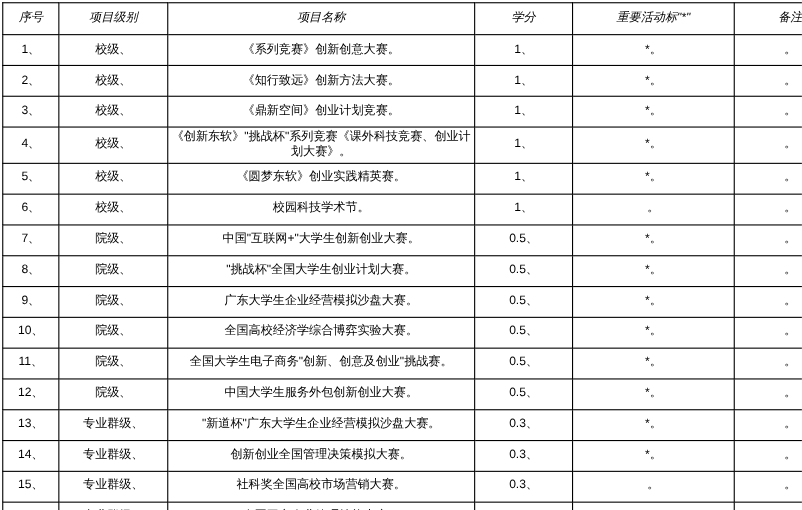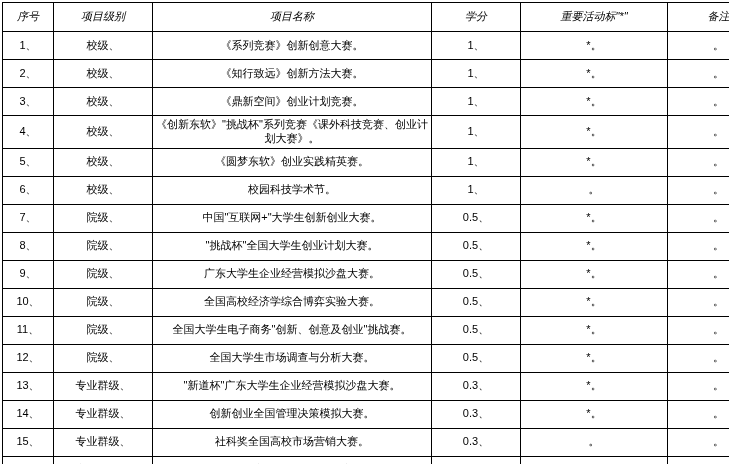--- a/index.html
+++ b/index.html
@@ -182,21 +182,21 @@
         <td class="c-idx">11、</td>
         <td class="c-level">院级、</td>
         <td class="c-name two-line">全国大学生电子商务"创新、创意及创业"挑战赛。</td>
         <td class="c-credit">0.5、</td>
         <td class="c-star star">*。</td>
         <td class="c-remark">。</td>
       </tr>
       <tr>
         <td class="c-idx">12、</td>
         <td class="c-level">院级、</td>
-        <td class="c-name">全国大学生市场调查与分析大赛。</td>
+        <td class="c-name">中国大学生服务外包创新创业大赛。</td>
         <td class="c-credit">0.5、</td>
         <td class="c-star star">*。</td>
         <td class="c-remark">。</td>
       </tr>
       <tr>
         <td class="c-idx">13、</td>
         <td class="c-level">专业群级、</td>
         <td class="c-name">"新道杯"广东大学生企业经营模拟沙盘大赛。</td>
         <td class="c-credit">0.3、</td>
         <td class="c-star star">*。</td>

